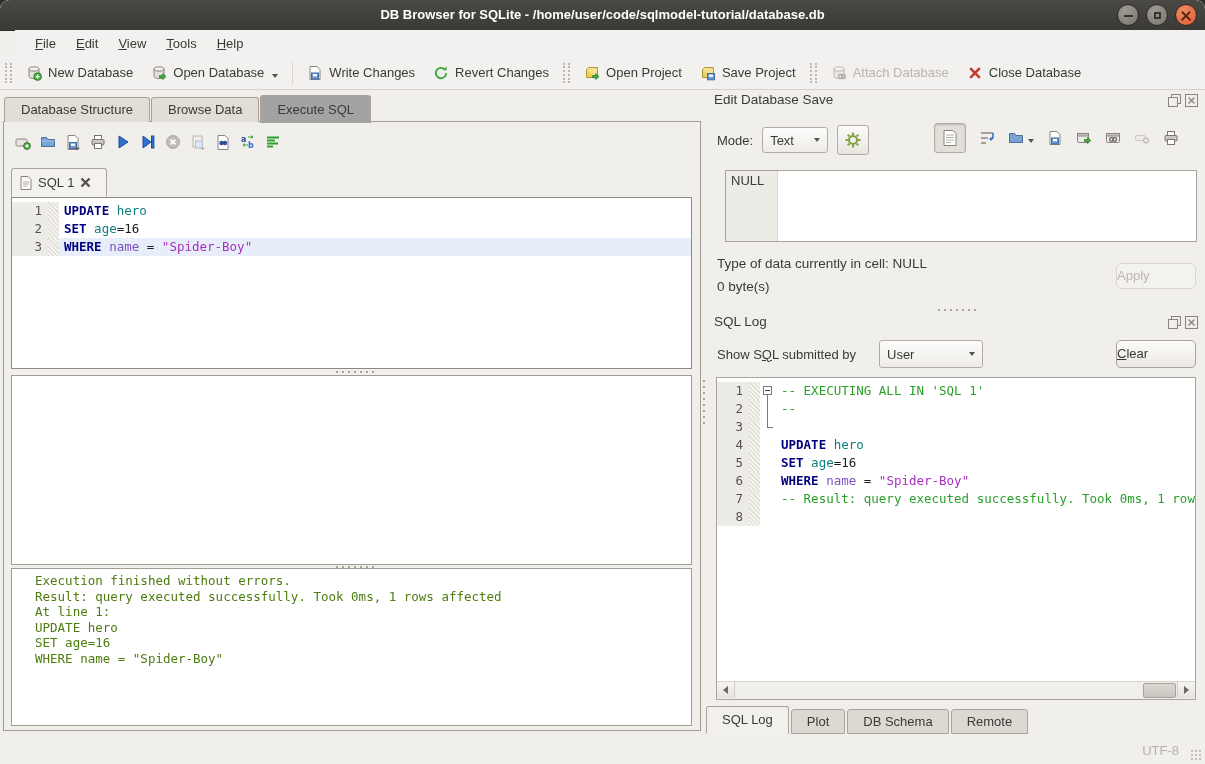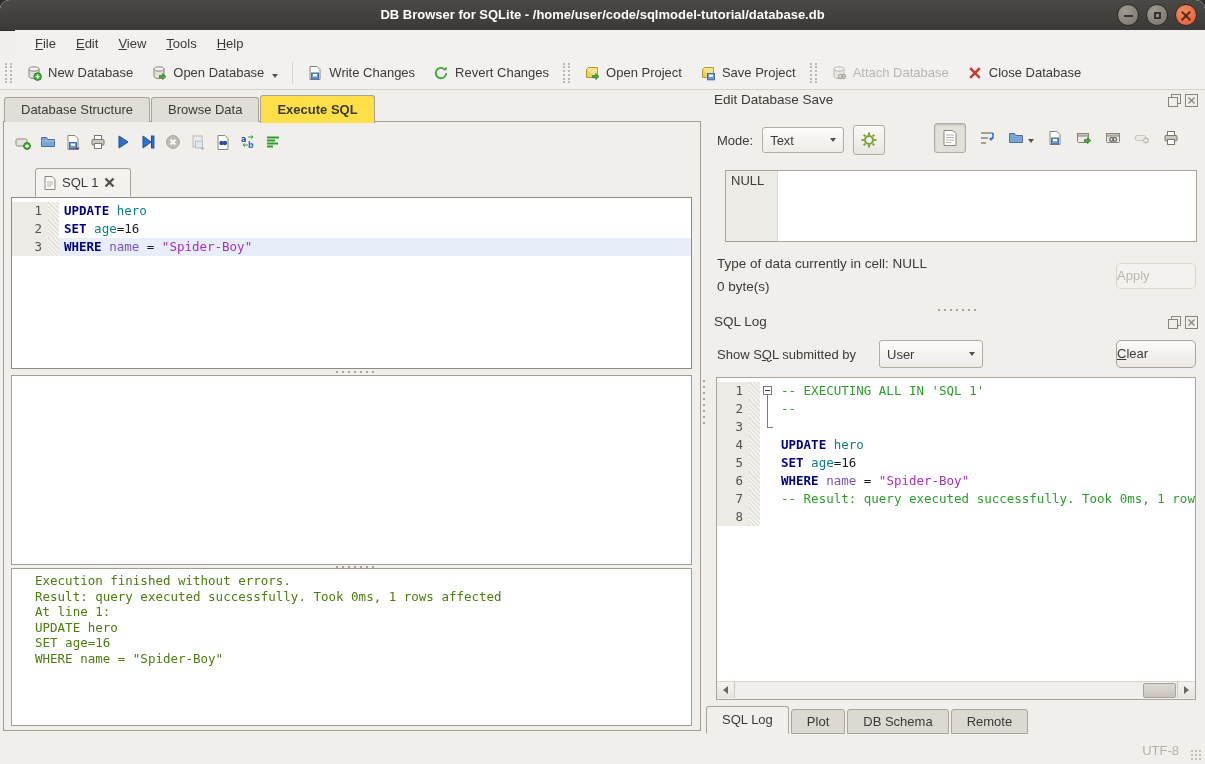--- a/index.html
+++ b/index.html
@@ -31,27 +31,27 @@
   .tb-btn{display:flex;align-items:center;gap:6px;padding:4px 9px;white-space:nowrap;}
   .tb-btn.disabled{color:#b9b5ae;}
   .dd-arrow{width:0;height:0;border-left:3.5px solid transparent;border-right:3.5px solid transparent;
     border-top:4px solid #56524c;margin-left:2px;align-self:flex-end;margin-bottom:3px;}
   .icon16{width:16px;height:16px;display:inline-block;flex:none;}
 
   
   .doc-tabs{position:absolute;top:95px;left:4px;display:flex;height:27px;align-items:flex-end;z-index:3;}
   .doc-tab{height:24px;line-height:24px;padding:0 16px;background:#e1ded8;border:1px solid #a9a299;
     border-bottom:none;border-radius:3px 3px 0 0;margin-right:1px;}
-  .doc-tab.active{height:27px;line-height:27px;background:#fde047;position:relative;top:1px;font-weight:bold;}
+  .doc-tab.active{height:27px;line-height:27px;background:#a3a3a3;position:relative;top:1px;}
   .left-frame{position:absolute;left:3px;top:121px;width:698px;height:610px;box-sizing:border-box;
     border:1px solid #a59d94;background:#f1efec;z-index:2;}
   .sql-toolbar{position:absolute;left:11px;top:8px;display:flex;align-items:center;gap:9px;height:24px;}
   .sql-tab{position:absolute;left:7px;top:46px;height:29px;width:96px;box-sizing:border-box;
     background:#f4f2ef;border:1px solid #a9a299;border-bottom:1px solid #f4f2ef;border-radius:3px 3px 0 0;
-    display:flex;align-items:center;gap:6px;padding:0 8px;z-index:2;margin-left:24px;}
+    display:flex;align-items:center;gap:6px;padding:0 8px;z-index:2;}
   .pane{position:absolute;left:7px;width:681px;box-sizing:border-box;border:1px solid #8f8a82;background:#fff;overflow:hidden;}
   .editor{top:75px;height:172px;padding-top:4px;}
   .results{top:253px;height:190px;border-color:#a39c93;}
   .execlog{top:446px;height:158px;border-color:#a39c93;
     font-family:"DejaVu Sans Mono",monospace;font-size:12.5px;line-height:15.5px;white-space:pre;padding:4px 23px;color:#4d7c0f;}
   .hsplit{position:absolute;left:330px;width:40px;height:5px;background:
     radial-gradient(circle,#a9a49c 1px,transparent 1.2px) 0 0/6px 4px repeat-x;}
   .vsplit{position:absolute;left:702px;top:378px;width:4px;height:46px;background:
     radial-gradient(circle,#a9a49c 1px,transparent 1.2px) 0 0/4px 6px repeat-y;}
 
@@ -308,21 +308,21 @@
           <rect x=".5" y="3.5" width="9" height="9" fill="#f1efec" stroke="#8a857c"></rect>
         </svg>
       <svg class="dock-ico" viewBox="0 0 13 13">
           <rect x=".5" y=".5" width="12" height="12" fill="none" stroke="#8a857c"></rect>
           <path d="M3.5 3.5l6 6M9.5 3.5l-6 6" stroke="#8a857c" stroke-width="1.4"></path>
         </svg>
     </div>
 
     <div class="row" style="position:absolute;left:11px;top:35px;gap:9px">
       <span>Mode:</span>
-      <div class="combo" style="width:82px">
+      <div class="combo" style="width:66px">
         <span>Text</span>
         <span class="dd-arrow" style="align-self:center;margin:0"></span>
       </div>
       <div class="tool-btn">
         <svg width="18" height="18" viewBox="0 0 18 18">
             <circle cx="9" cy="9" r="4" fill="none" stroke="#7fa33c" stroke-width="2"></circle>
             <g stroke="#7fa33c" stroke-width="2">
               <path d="M9 1.5v2.4M9 14.1v2.4M1.5 9h2.4M14.1 9h2.4M3.7 3.7l1.7 1.7M12.6 12.6l1.7 1.7M14.3 3.7l-1.7 1.7M5.4 12.6l-1.7 1.7"></path>
             </g>
           </svg>

